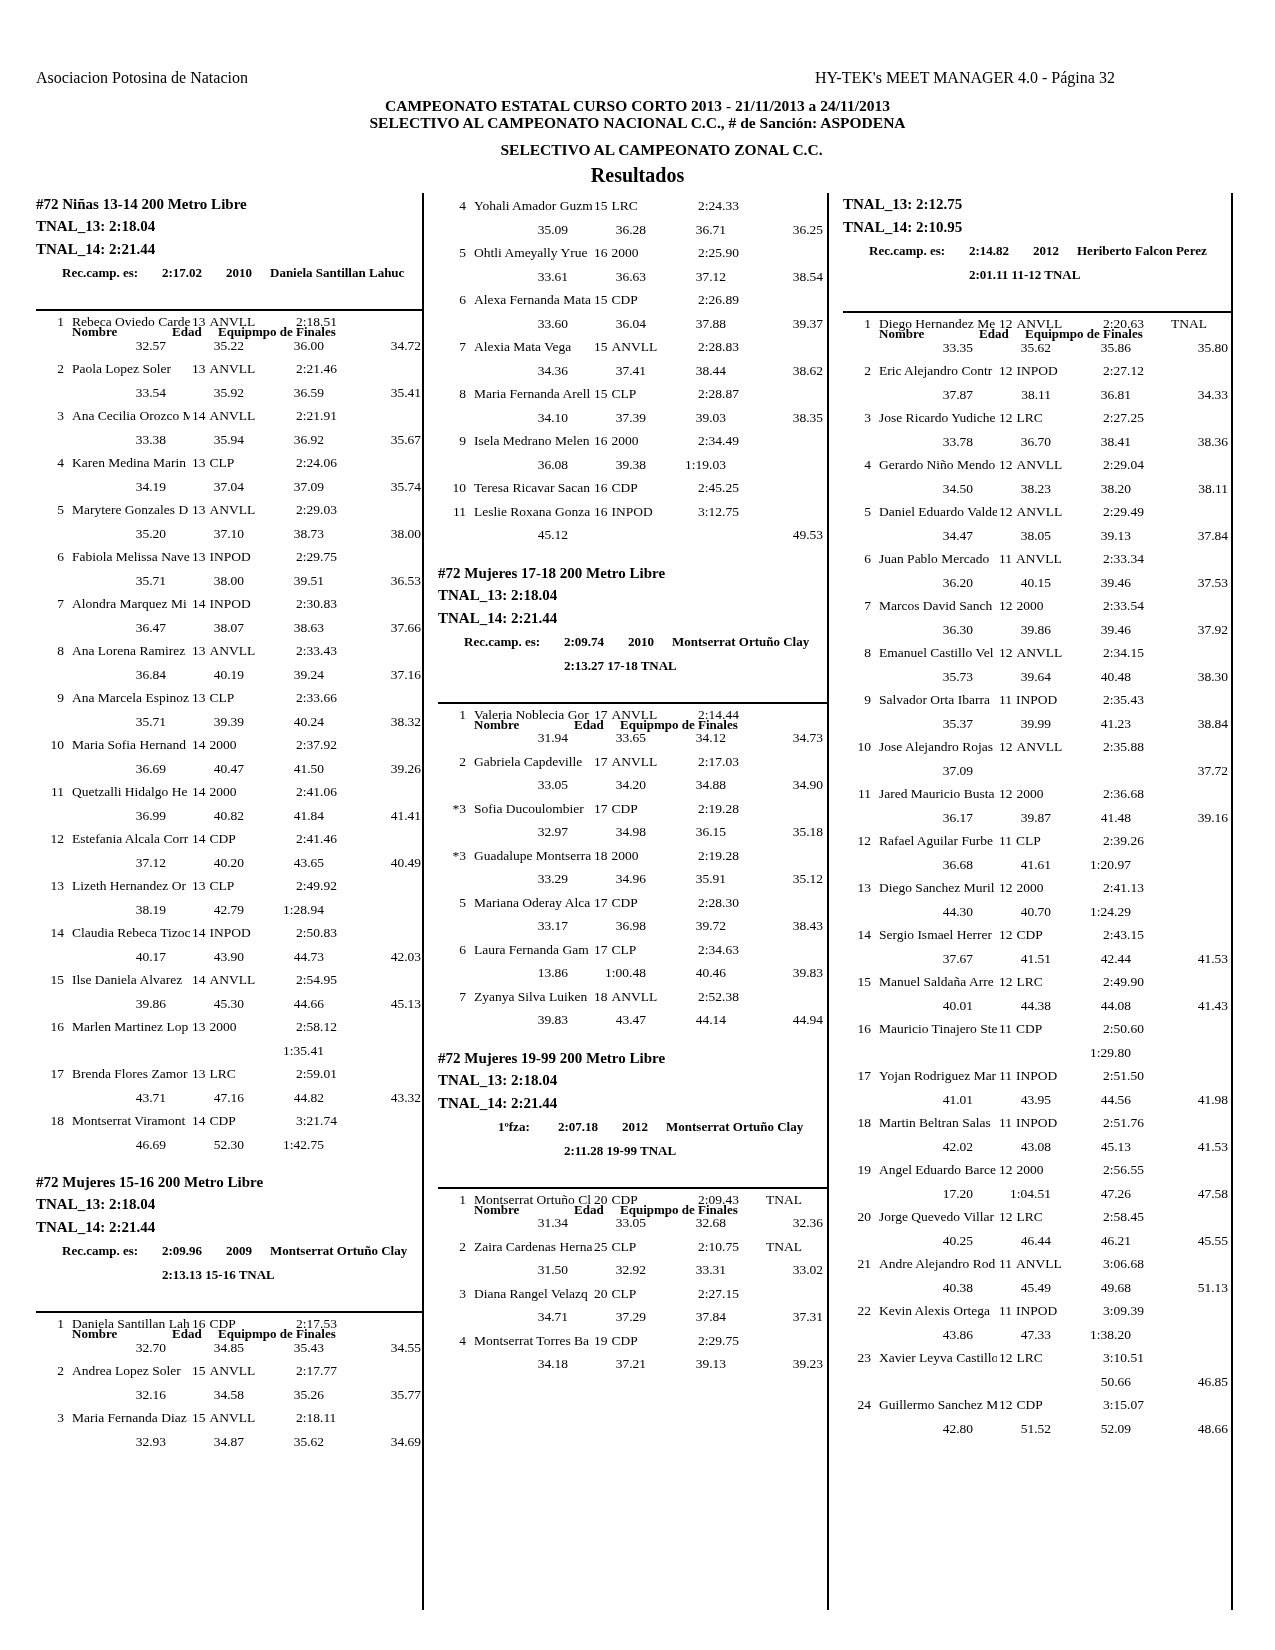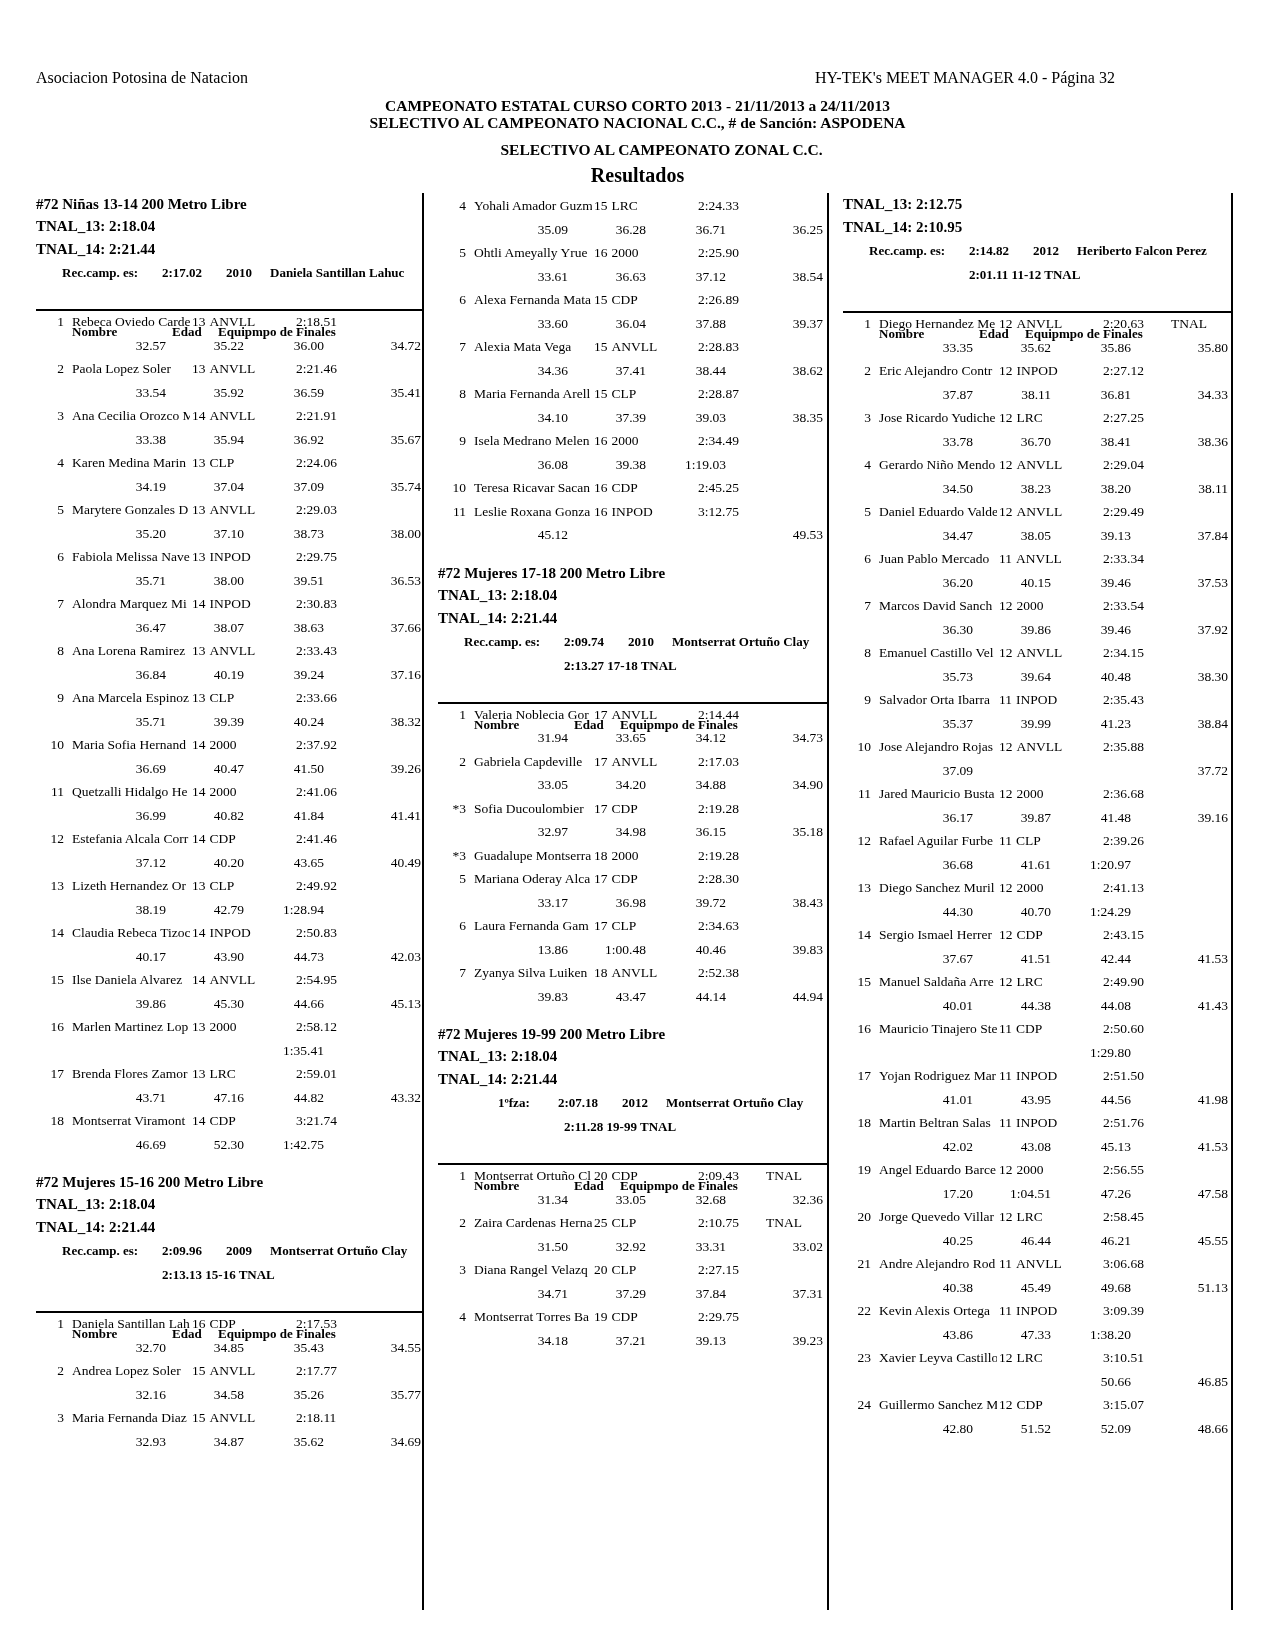--- a/index.html
+++ b/index.html
@@ -460,20 +460,26 @@
         <span class="s2">34.98</span>
         <span class="s3">36.15</span>
         <span class="s4">35.18</span>
       </div>
       <div class="row">
         <span class="pl" style="left:0">*3</span>
         <span class="nm">Guadalupe Montserra</span>
         <span class="ag"><span style="position:static">18</span><span style="position:static;margin-left:4px">2000</span></span>
         <span class="tm">2:19.28</span>
       </div>
+      <div class="split">
+        <span class="s1">33.29</span>
+        <span class="s2">34.96</span>
+        <span class="s3">35.91</span>
+        <span class="s4">35.12</span>
+      </div>
       <div class="row">
         <span class="pl" style="left:0">5</span>
         <span class="nm">Mariana Oderay Alca</span>
         <span class="ag"><span style="position:static">17</span><span style="position:static;margin-left:4px">CDP</span></span>
         <span class="tm">2:28.30</span>
       </div>
       <div class="split">
         <span class="s1">33.17</span>
         <span class="s2">36.98</span>
         <span class="s3">39.72</span>

